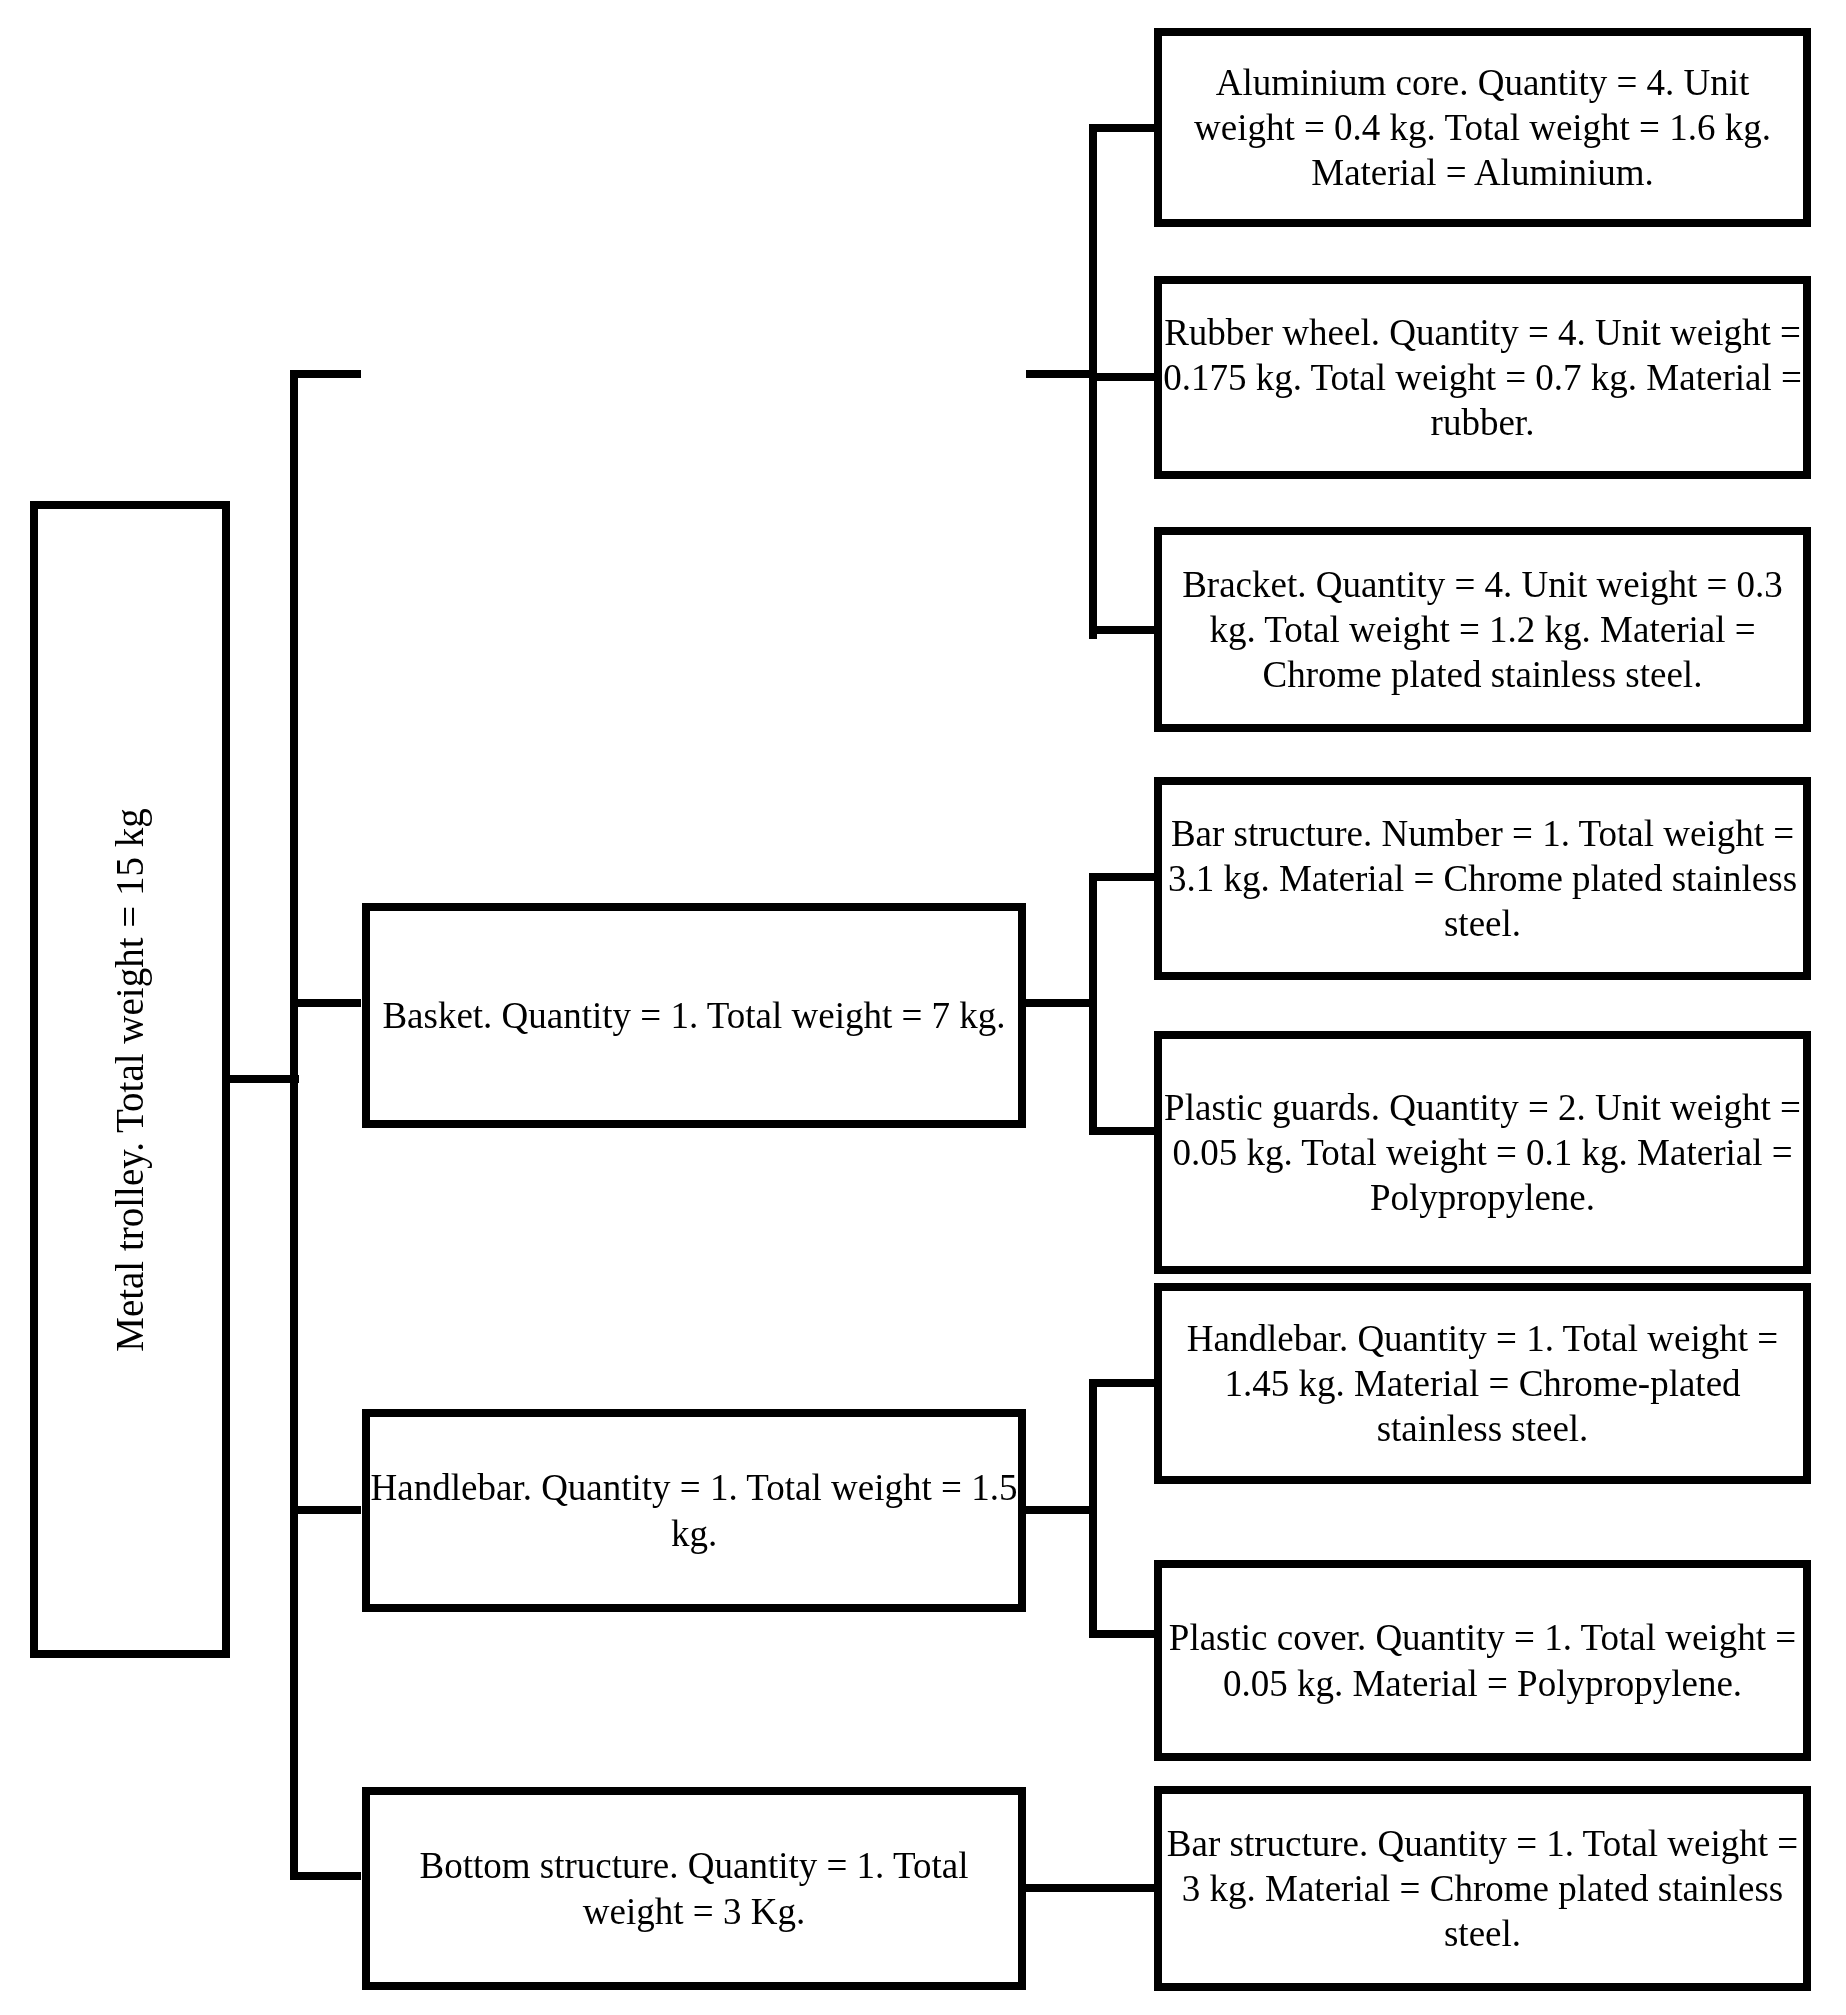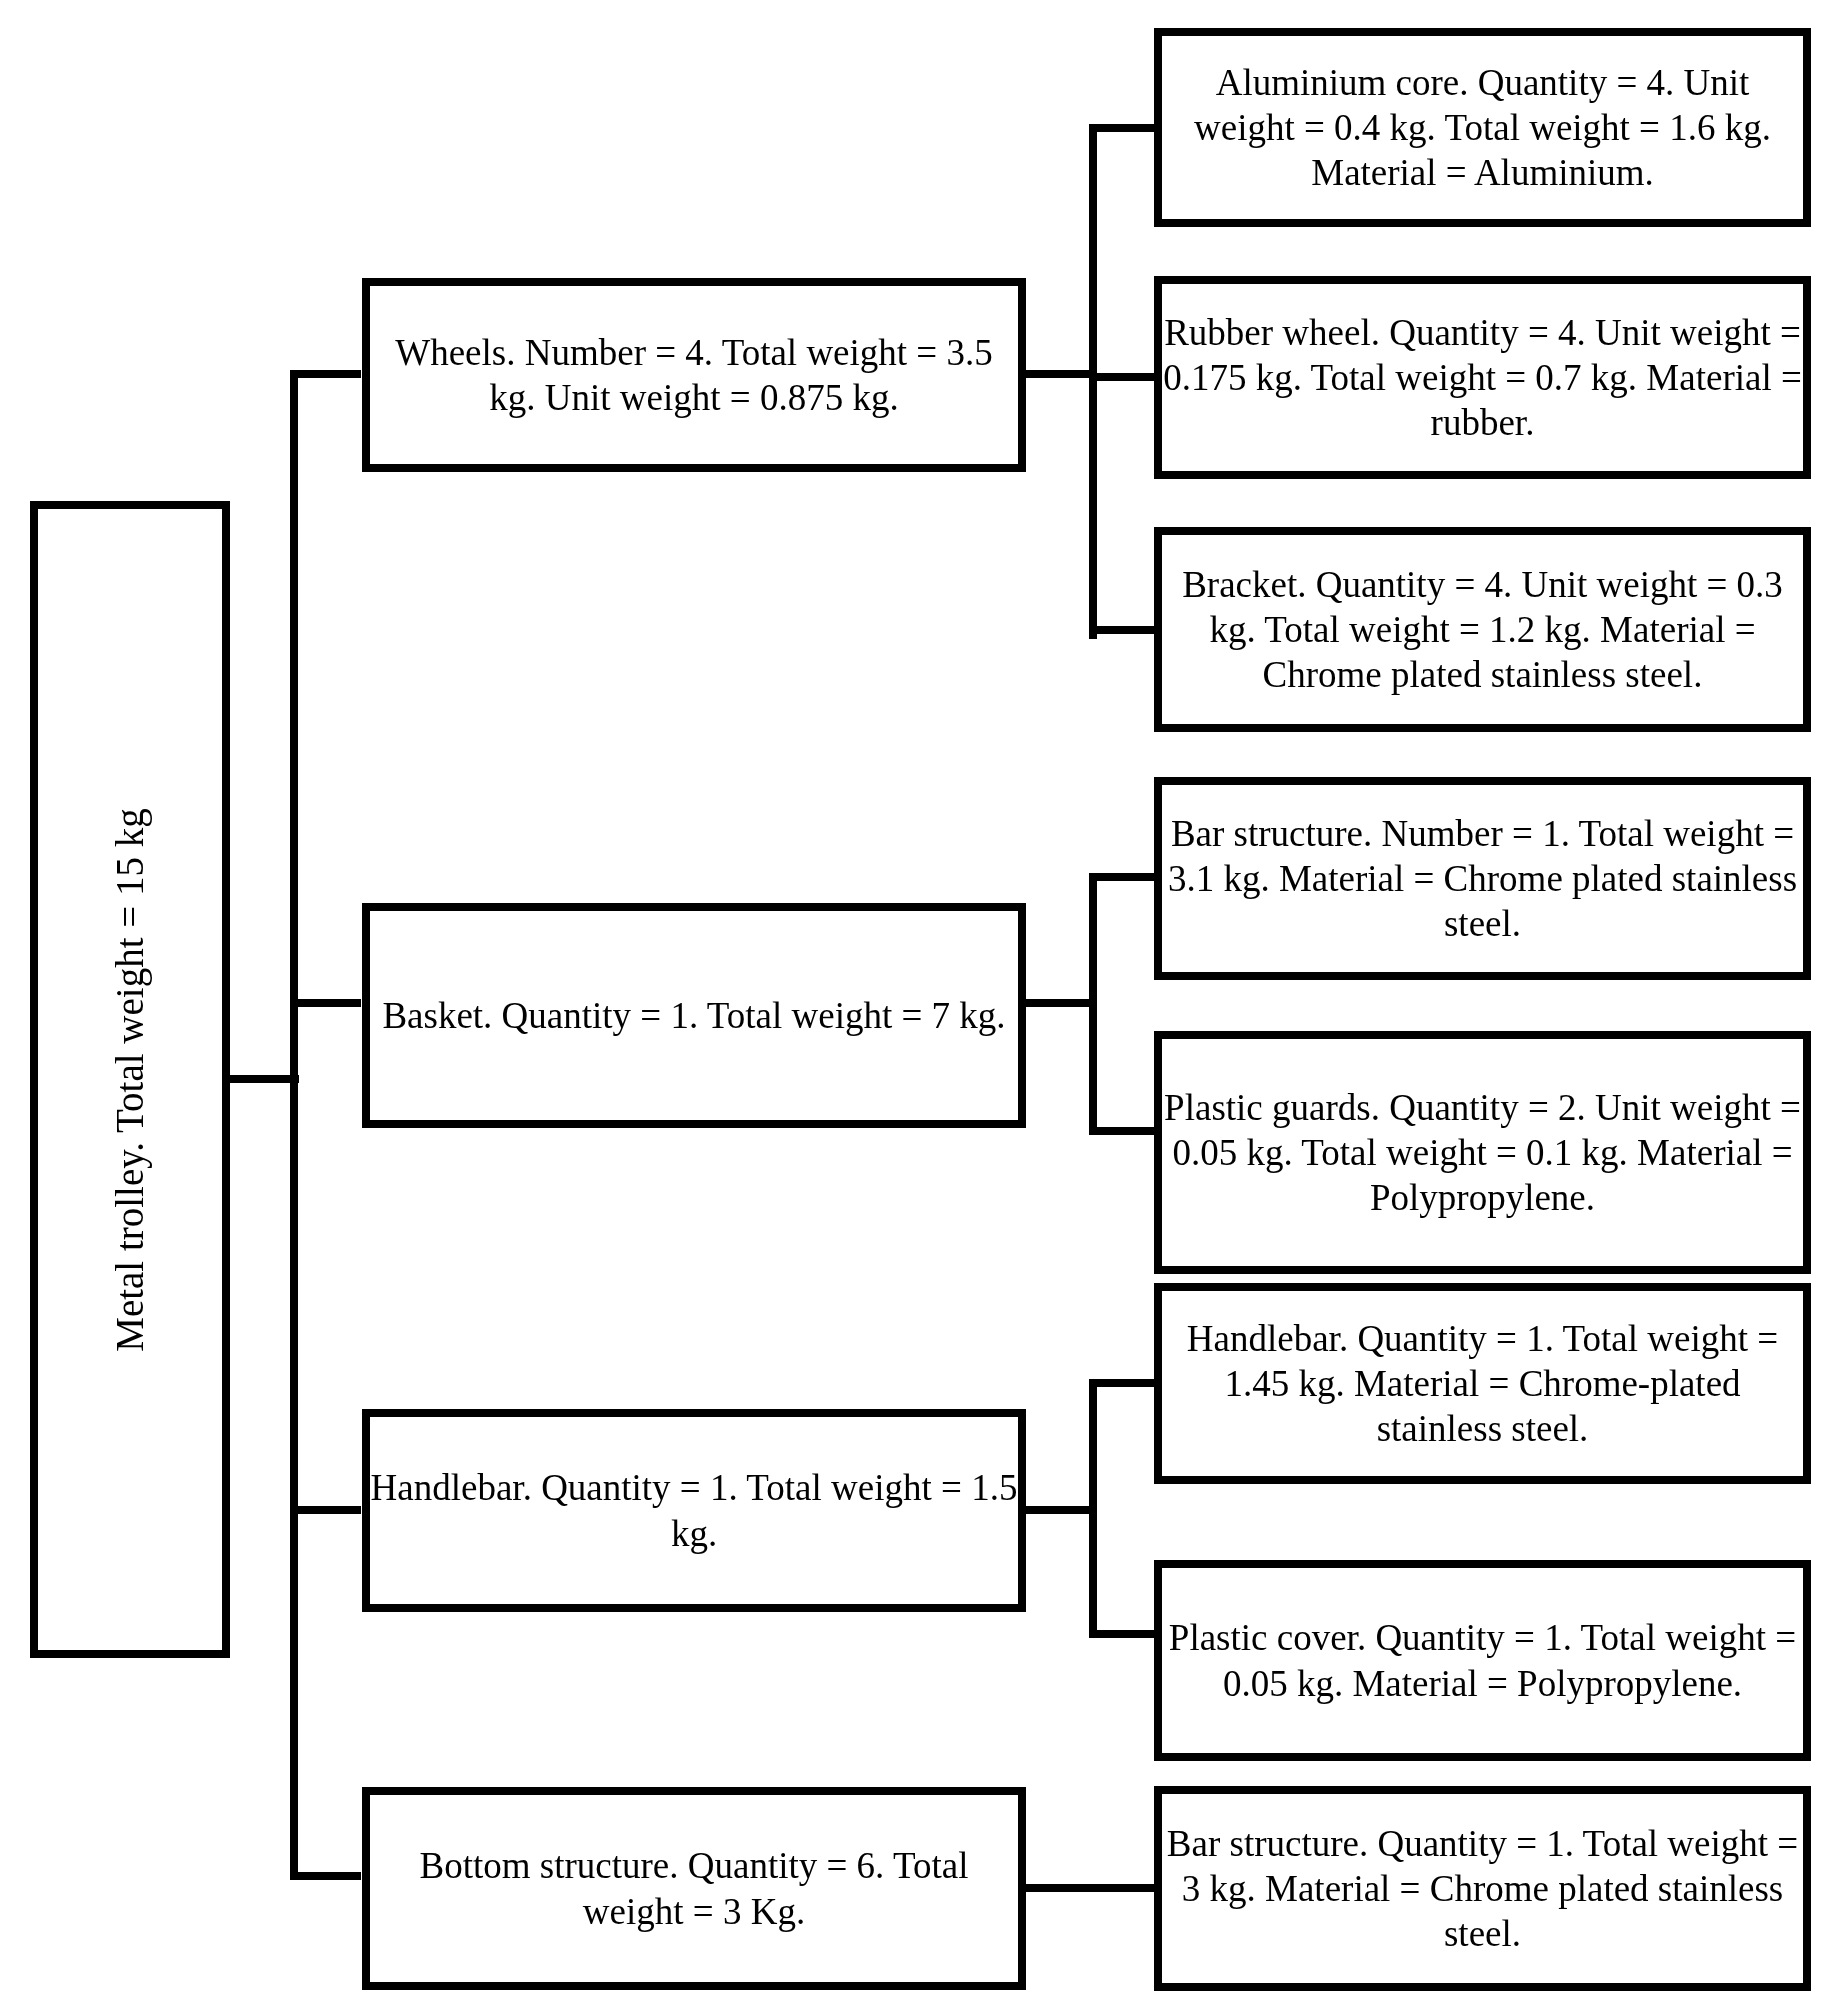--- a/index.html
+++ b/index.html
@@ -105,31 +105,28 @@
   <div class="line" id="c-handle-h"></div>
   <div class="line" id="c-trunk4"></div>
   <div class="line" id="c-st-hbar2"></div>
   <div class="line" id="c-st-cover"></div>
   <div class="line" id="c-bottom-h"></div>
 
   <div class="node root" id="n-root">
     <div class="vtext">Metal trolley. Total weight = 15 kg</div>
   </div>
 
-  <div class="node" id="n-wheels">
-    <span>Wheels. Number = 4. Total weight = 3.5 kg. Unit weight = 0.875 kg.</span>
-  </div>
   <div class="node" id="n-basket">
     <span>Basket. Quantity = 1. Total weight = 7 kg.</span>
   </div>
   <div class="node" id="n-handlebar">
     <span>Handlebar. Quantity = 1. Total weight = 1.5 kg.</span>
   </div>
   <div class="node" id="n-bottom">
-    <span>Bottom structure. Quantity = 6. Total weight = 3 Kg.</span>
+    <span>Bottom structure. Quantity = 1. Total weight = 3 Kg.</span>
   </div>
 
   <div class="node" id="n-alu">
     <span>Aluminium core. Quantity = 4. Unit weight = 0.4 kg. Total weight = 1.6 kg. Material = Aluminium.</span>
   </div>
   <div class="node" id="n-rubber">
     <span>Rubber wheel. Quantity = 4. Unit weight = 0.175 kg. Total weight = 0.7 kg. Material = rubber.</span>
   </div>
   <div class="node" id="n-bracket">
     <span>Bracket. Quantity = 4. Unit weight = 0.3 kg. Total weight = 1.2 kg. Material = Chrome plated stainless steel.</span>

